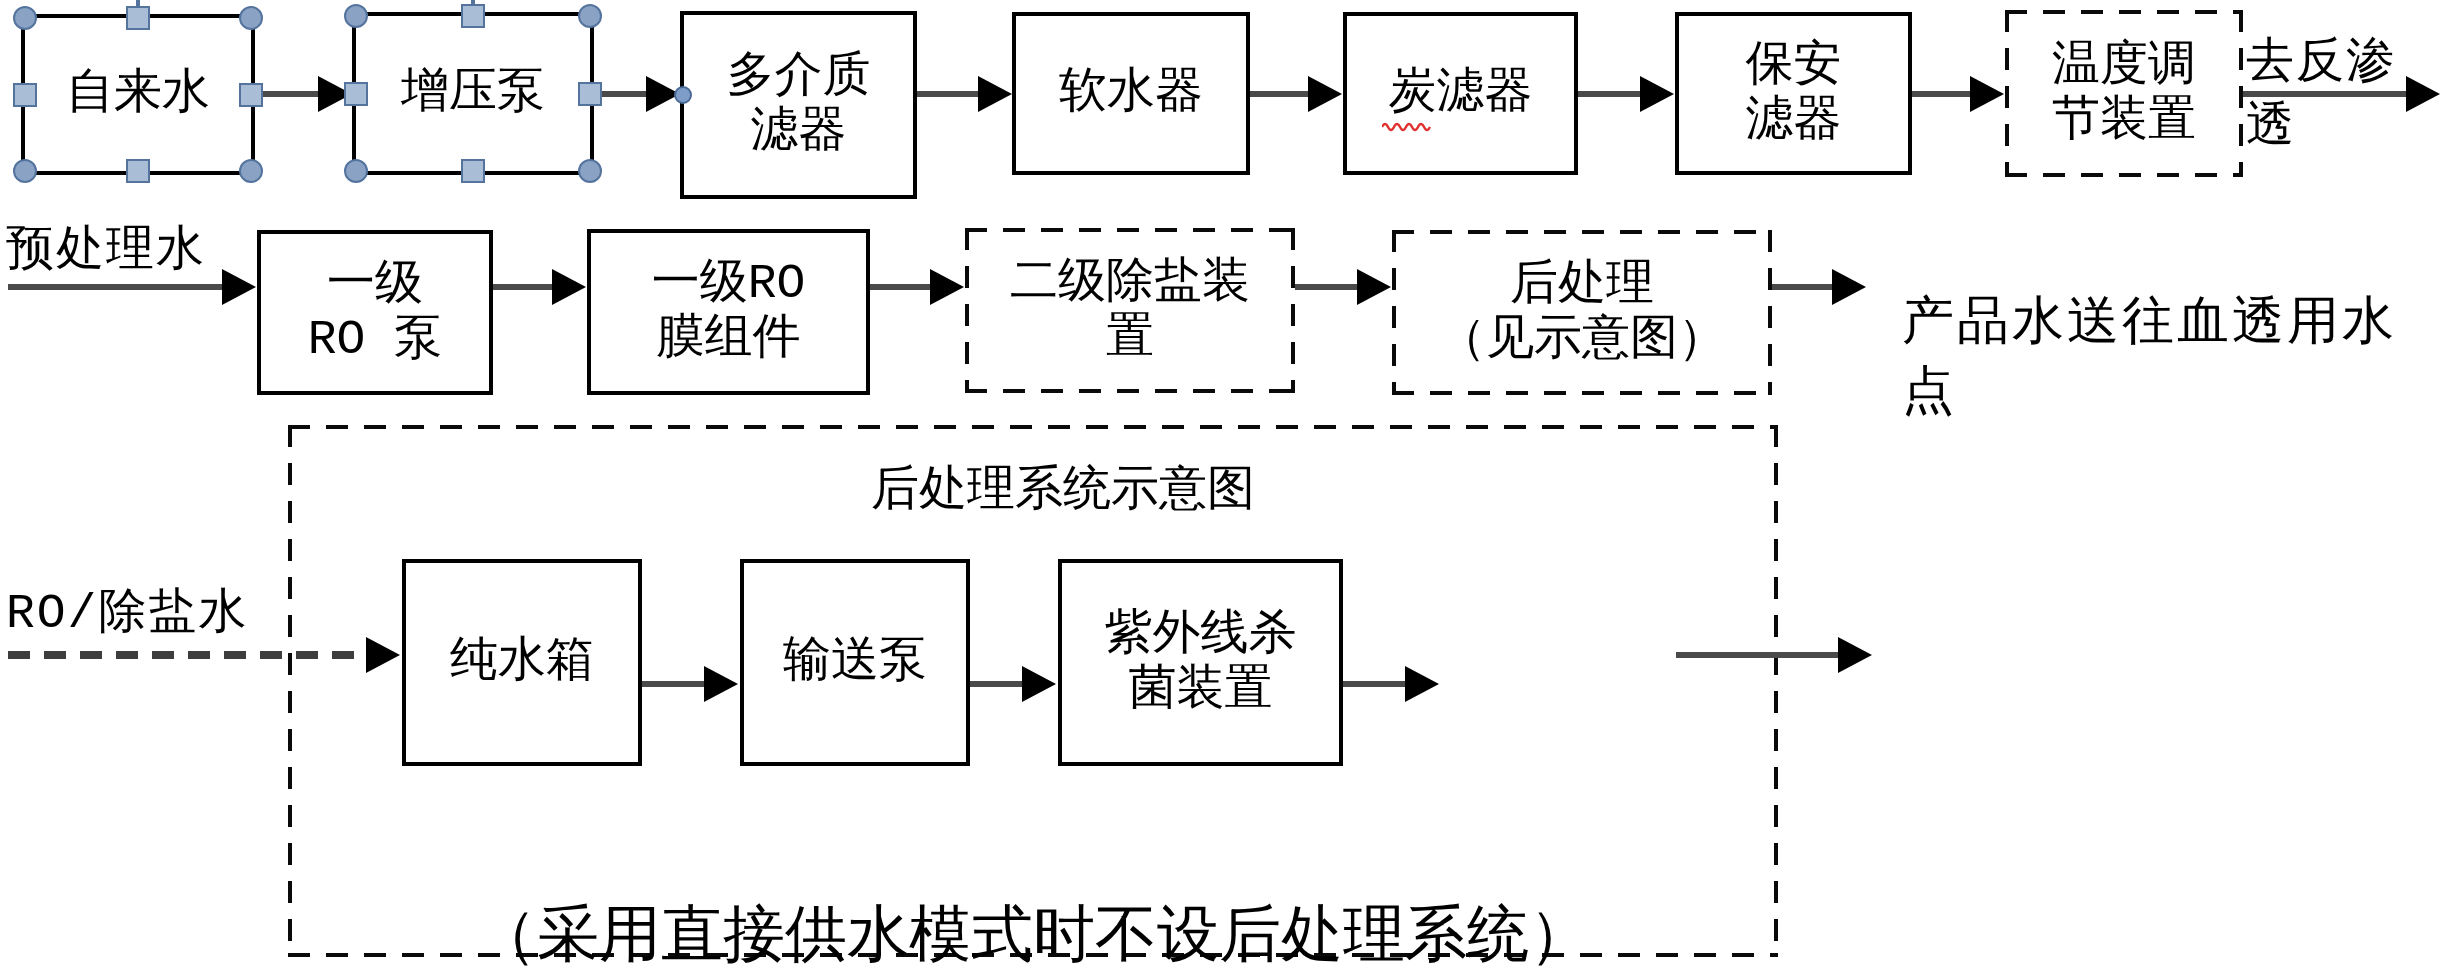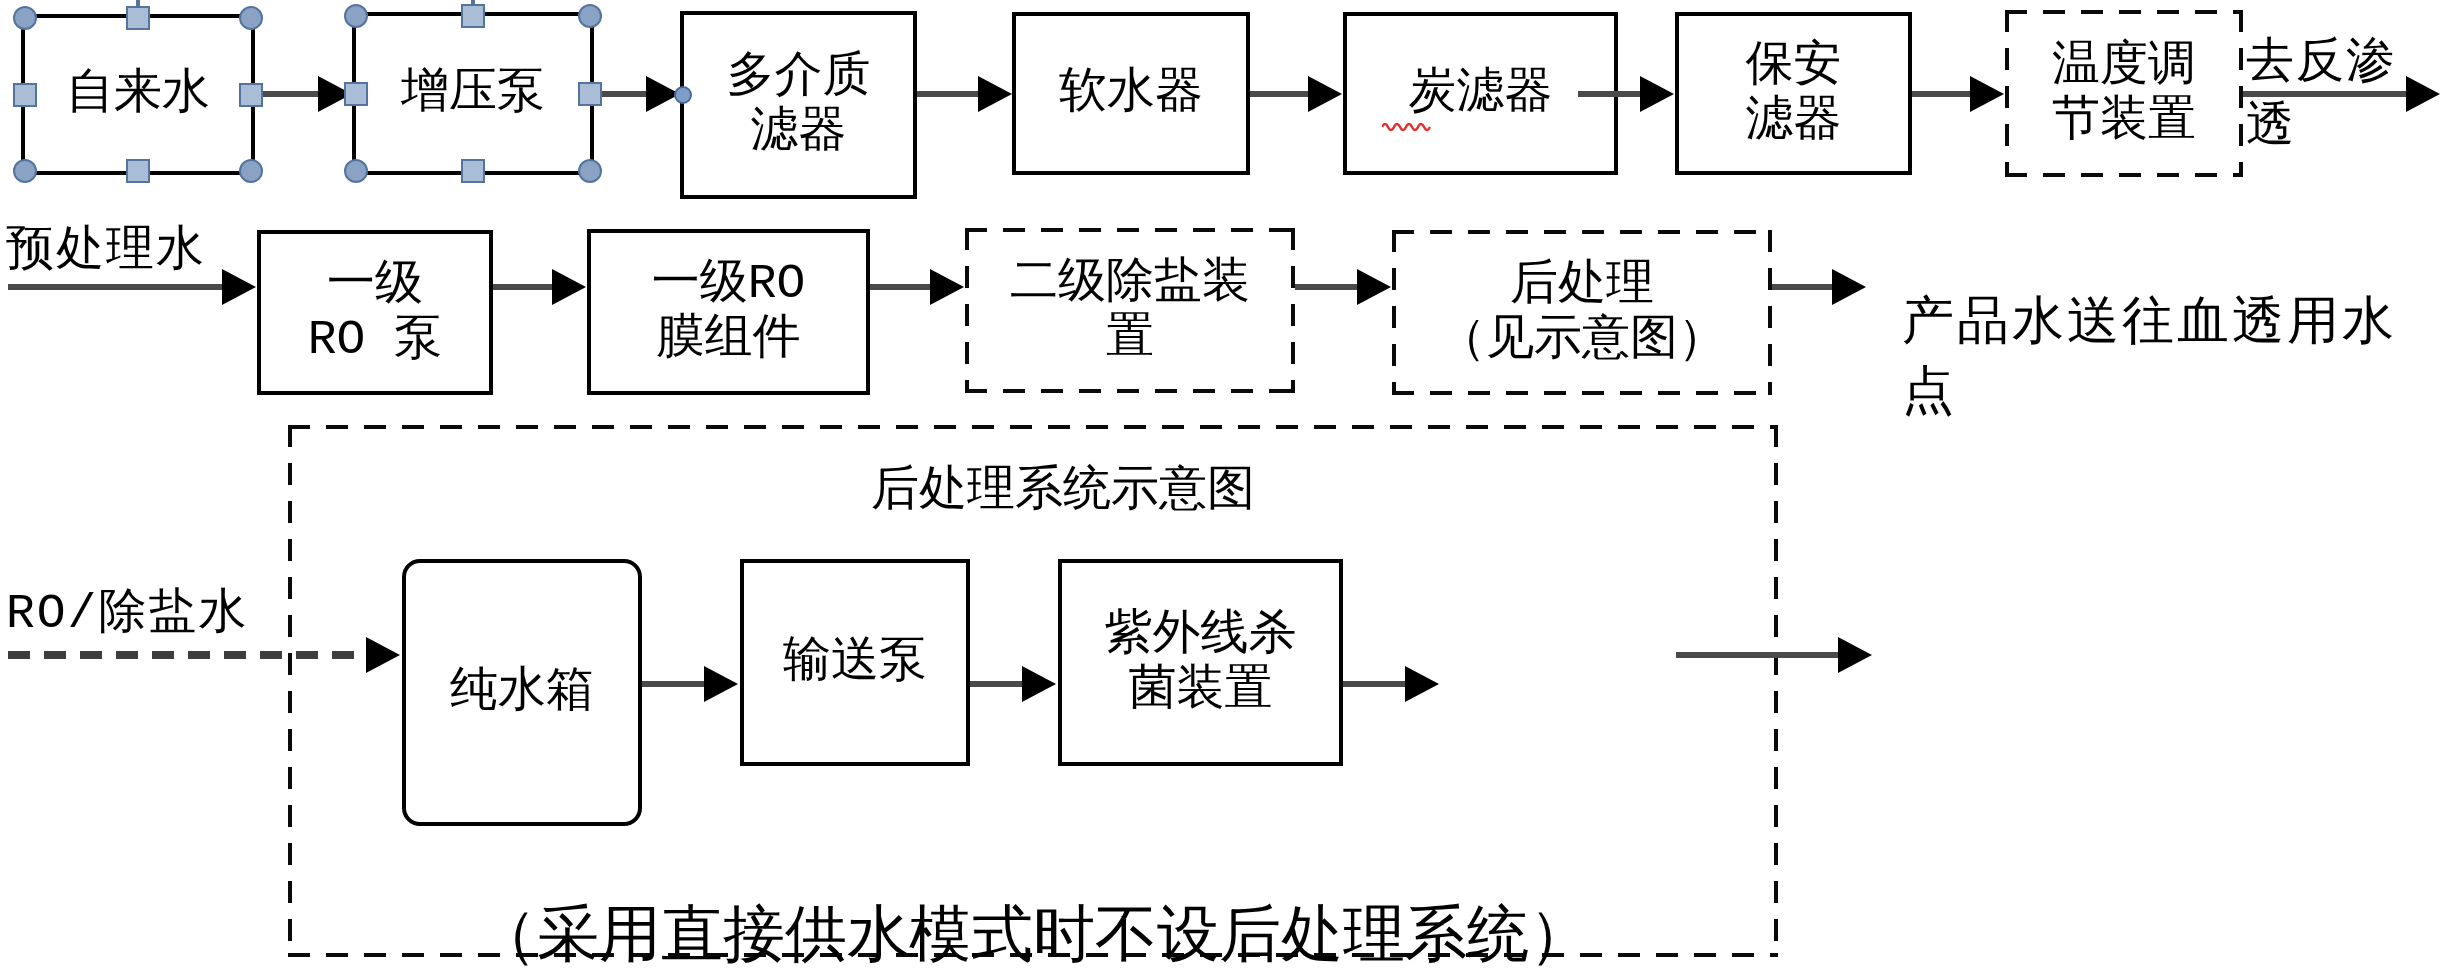--- a/index.html
+++ b/index.html
@@ -82,21 +82,21 @@
   </div>
 
   <div class="arrow" style="left:917px;top:74px;width:95px;"></div>
 
   <div class="node" style="left:1012px;top:12px;width:238px;height:163px;">
     <span class="nlabel">软水器</span>
   </div>
 
   <div class="arrow" style="left:1250px;top:74px;width:92px;"></div>
 
-  <div class="node" style="left:1343px;top:12px;width:275px;height:163px;">
+  <div class="node" style="left:1343px;top:12px;width:235px;height:163px;">
     <span class="nlabel">炭滤器</span>
     <svg class="squiggle" style="left:35px;top:104px;" width="52" height="12" viewBox="0 0 52 12">
       <path d="M0 7 Q 3 1 6 7 T 12 7 T 18 7 T 24 7 T 30 7 T 36 7 T 42 7 T 48 7" fill="none" stroke="#e03030" stroke-width="2.4"></path>
     </svg>
   </div>
 
   <div class="arrow" style="left:1578px;top:74px;width:96px;"></div>
 
   <div class="node" style="left:1675px;top:12px;width:237px;height:163px;">
     <span class="nlabel">保安
@@ -145,21 +145,21 @@
   <div class="arrow" style="left:1772px;top:267px;width:94px;"></div>
   <span class="lbl" style="left:1902px;top:286px;font-size:52px;letter-spacing:3px;">产品水送往血透用水点</span>
 
   <div class="node dashedbox" style="left:288px;top:425px;width:1490px;height:532px;"></div>
 
   <div class="title" style="left:288px;top:456px;width:1490px;text-indent:60px;">后处理系统示意图</div>
 
   <span class="lbl" style="left:6px;top:579px;">RO/除盐水</span>
   <div class="arrow dasharrow" style="left:8px;top:635px;width:392px;"></div>
 
-  <div class="node" style="left:402px;top:559px;width:240px;height:267px;border-radius:18px;">
+  <div class="node" style="left:402px;top:559px;width:240px;height:207px;">
     <span class="nlabel">纯水箱</span>
   </div>
 
   <div class="arrow" style="left:642px;top:664px;width:96px;"></div>
 
   <div class="node" style="left:740px;top:559px;width:230px;height:207px;">
     <span class="nlabel">输送泵</span>
   </div>
 
   <div class="arrow" style="left:970px;top:664px;width:86px;"></div>

